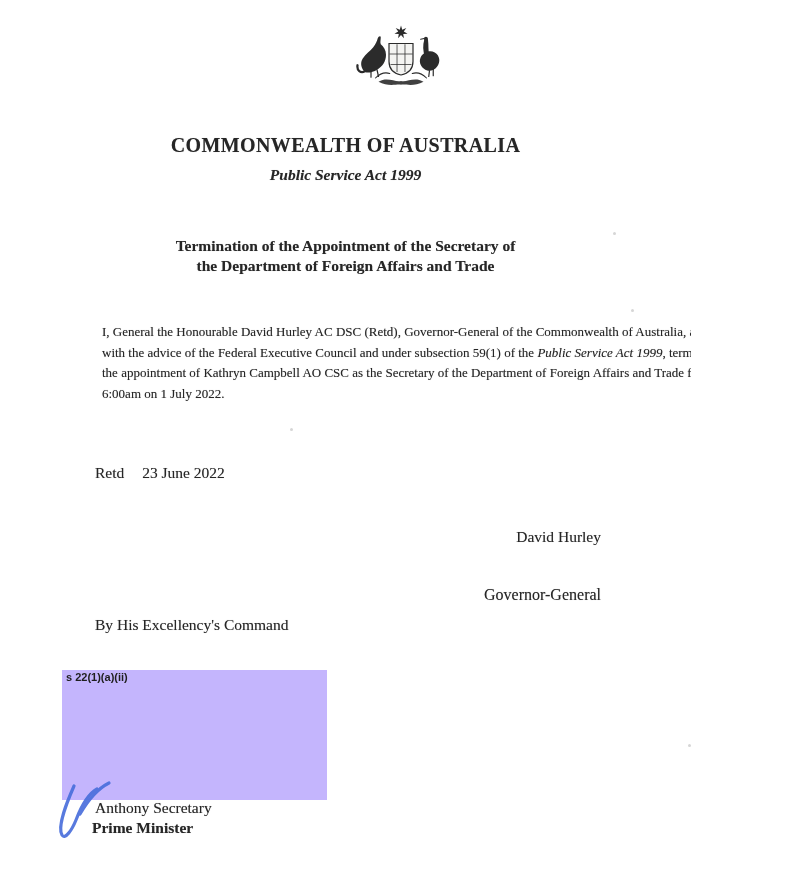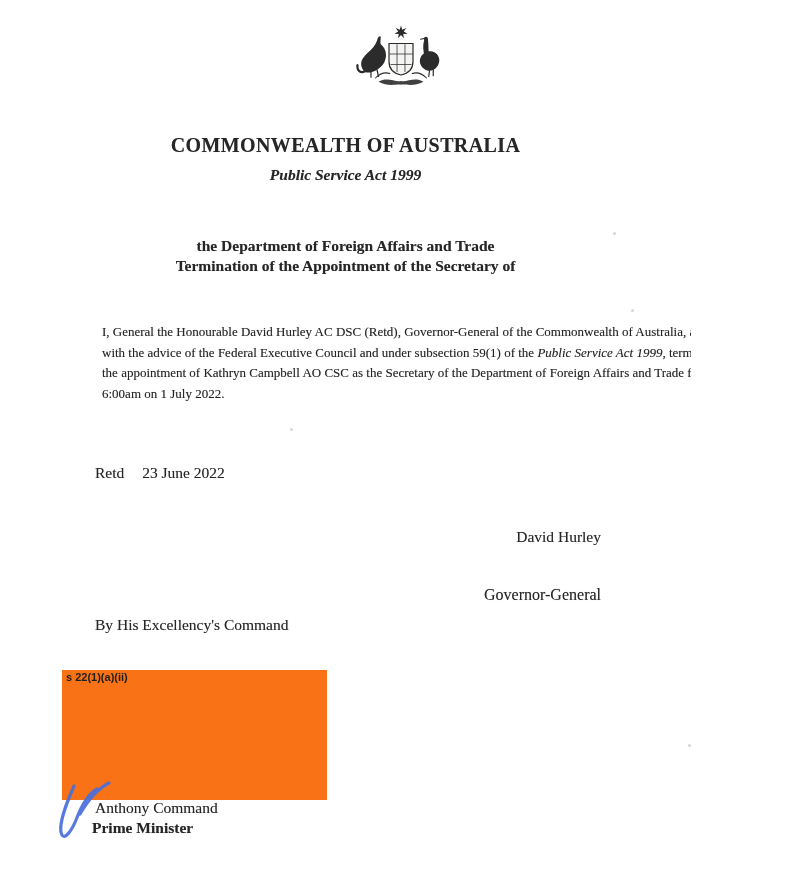--- a/index.html
+++ b/index.html
@@ -75,21 +75,21 @@
   }
   .command-line {
     position: absolute;
     left: 95px; top: 616px;
     font-size: 15.5px;
   }
   .redaction-box {
     position: absolute;
     left: 62px; top: 670px;
     width: 265px; height: 130px;
-    background: #f97316;
+    background: #c4b5fd;
   }
   .redaction-label {
     display: block;
     padding: 1px 0 0 4px;
     font-family: "Liberation Sans", sans-serif;
     font-size: 11px;
     font-weight: bold;
     color: #1f1f1f;
   }
   .pm-name {
@@ -146,41 +146,41 @@
         <path d="M30,77 C42,70 52,78 60,76 C68,78 78,70 90,77 C78,84 66,80 60,81 C54,80 42,84 30,77 Z" opacity="0.9"></path>
         <path d="M26,72 C32,66 39,64 45,66 M94,72 C88,66 81,64 75,66" fill="none" stroke="#2b2b2b" stroke-width="1.4" stroke-linecap="round"></path>
       </g>
     </svg>
   </div>
 
   <h1 class="doc-title txt">COMMONWEALTH OF AUSTRALIA</h1>
   <div class="doc-subtitle txt">Public Service Act 1999</div>
 
   <div class="doc-heading">
+    <div class="txt">Termination of the Appointment of the Secretary of</div>
     <div class="txt">the Department of Foreign Affairs and Trade</div>
-    <div class="txt">Termination of the Appointment of the Secretary of</div>
   </div>
 
   <p class="body-par txt"><span>I, General the Honourable David Hurley AC DSC (Retd), Governor-General of the Commonwealth of Australia, acting with the advice of the Federal Executive Council and under subsection 59(1) of the </span><em>Public Service Act 1999</em><span>, terminate the appointment of Kathryn Campbell AO CSC as the Secretary of the Department of Foreign Affairs and Trade from 6:00am on 1 July 2022.</span></p>
 
   <div class="dated-row txt">
     <span>Retd</span>
     <span class="dated-value">23 June 2022</span>
   </div>
 
   <div class="gg-name txt">David Hurley</div>
   <div class="gg-title txt">Governor-General</div>
 
   <div class="command-line txt">By His Excellency's Command</div>
 
   <div class="redaction-box">
     <span class="redaction-label">s 22(1)(a)(ii)</span>
   </div>
 
-  <div class="pm-name txt">Anthony Command</div>
+  <div class="pm-name txt">Anthony Secretary</div>
   <div class="pm-title txt">Prime Minister</div>
 
   <div class="signature-mark">
     <svg viewBox="0 0 70 62" xmlns="http://www.w3.org/2000/svg">
       <g fill="none" stroke="#4a6fdc" stroke-width="3.2" stroke-linecap="round" opacity="0.92">
         <path d="M22,6 C15,22 5,46 10,55 C13,60 20,50 24,40 C29,27 36,14 45,9"></path>
         <path d="M28,34 C36,20 47,8 57,3"></path>
       </g>
     </svg>
   </div>

